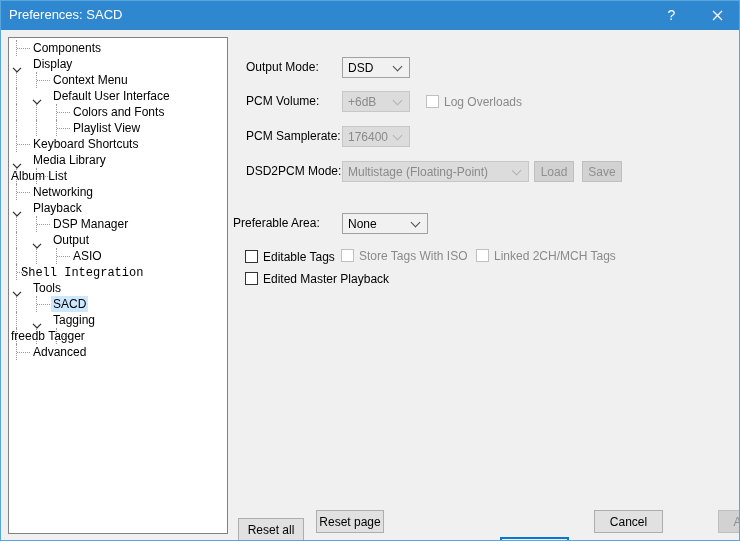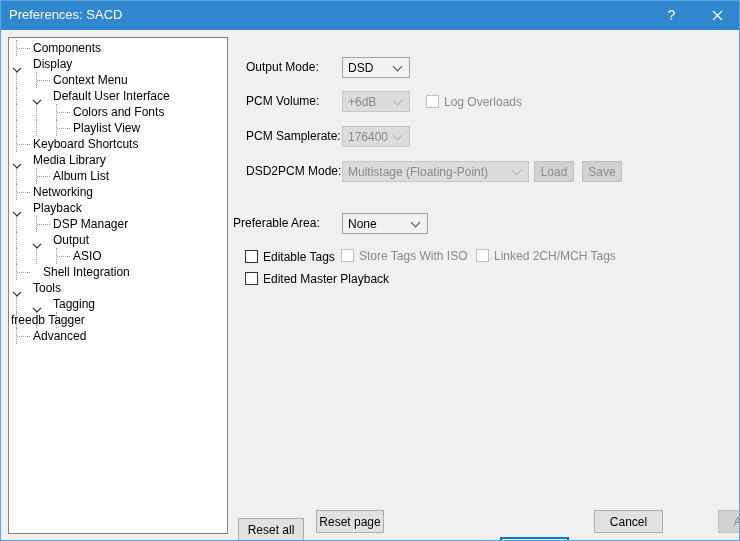--- a/index.html
+++ b/index.html
@@ -88,34 +88,35 @@
       <div class="tree-row"><span class="guide" style="left: 7px;"></span><span class="guide" style="left: 27px;"></span><span class="stub" style="left: 28px;"></span><span class="tree-label" style="margin-left: 42px;">Context Menu</span></div>
       <div class="tree-row"><span class="guide" style="left: 7px;"></span><span class="chev" style="left: 23px;"><svg width="10" height="6" viewBox="0 0 10 6">
             <path d="M1 0.8 L5 4.8 L9 0.8" fill="none" stroke="#2b2b2b" stroke-width="1.2"></path>
           </svg></span><span class="tree-label" style="margin-left: 42px;">Default User Interface</span></div>
       <div class="tree-row"><span class="guide" style="left: 7px;"></span><span class="guide" style="left: 27px;"></span><span class="guide" style="left: 47px;"></span><span class="stub" style="left: 48px;"></span><span class="tree-label" style="margin-left: 62px;">Colors and Fonts</span></div>
       <div class="tree-row"><span class="guide" style="left: 7px;"></span><span class="guide" style="left: 27px;"></span><span class="guide" style="left: 47px;"></span><span class="stub" style="left: 48px;"></span><span class="tree-label" style="margin-left: 62px;">Playlist View</span></div>
       <div class="tree-row"><span class="guide" style="left: 7px;"></span><span class="stub" style="left: 8px;"></span><span class="tree-label" style="margin-left: 22px;">Keyboard Shortcuts</span></div>
       <div class="tree-row"><span class="chev" style="left: 3px;"><svg width="10" height="6" viewBox="0 0 10 6">
             <path d="M1 0.8 L5 4.8 L9 0.8" fill="none" stroke="#2b2b2b" stroke-width="1.2"></path>
           </svg></span><span class="tree-label" style="margin-left: 22px;">Media Library</span></div>
-      <div class="tree-row"><span class="guide" style="left: 7px;"></span><span class="guide" style="left: 27px;"></span><span class="stub" style="left: 28px;"></span><span class="tree-label" style="margin-left: 42px;">Album List</span></div>
+      <div class="tree-row"><span class="guide" style="left: 7px;"></span><span class="guide" style="left: 27px;"></span><span class="stub" style="left: 28px;"></span><span class="tree-label" style="">Album List</span></div>
       <div class="tree-row"><span class="guide" style="left: 7px;"></span><span class="stub" style="left: 8px;"></span><span class="tree-label" style="margin-left: 22px;">Networking</span></div>
       <div class="tree-row"><span class="chev" style="left: 3px;"><svg width="10" height="6" viewBox="0 0 10 6">
             <path d="M1 0.8 L5 4.8 L9 0.8" fill="none" stroke="#2b2b2b" stroke-width="1.2"></path>
           </svg></span><span class="tree-label" style="margin-left: 22px;">Playback</span></div>
       <div class="tree-row"><span class="guide" style="left: 7px;"></span><span class="guide" style="left: 27px;"></span><span class="stub" style="left: 28px;"></span><span class="tree-label" style="margin-left: 42px;">DSP Manager</span></div>
       <div class="tree-row"><span class="guide" style="left: 7px;"></span><span class="chev" style="left: 23px;"><svg width="10" height="6" viewBox="0 0 10 6">
             <path d="M1 0.8 L5 4.8 L9 0.8" fill="none" stroke="#2b2b2b" stroke-width="1.2"></path>
           </svg></span><span class="tree-label" style="margin-left: 42px;">Output</span></div>
       <div class="tree-row"><span class="guide" style="left: 7px;"></span><span class="guide" style="left: 27px;"></span><span class="guide" style="left: 47px;"></span><span class="stub" style="left: 48px;"></span><span class="tree-label" style="margin-left: 62px;">ASIO</span></div>
-      <div class="tree-row"><span class="guide" style="left: 7px;"></span><span class="stub" style="left: 8px;"></span><span class="tree-label" style="margin-left: 32px;">Shell Integration</span></div>
+      <div class="tree-row"><span class="guide" style="left: 7px;"></span><span class="stub" style="left: 8px;"></span><span class="tree-label" style="margin-left: 10px; font-family: Liberation Mono, monospace;">Shell Integration</span></div>
       <div class="tree-row"><span class="chev" style="left: 3px;"><svg width="10" height="6" viewBox="0 0 10 6">
             <path d="M1 0.8 L5 4.8 L9 0.8" fill="none" stroke="#2b2b2b" stroke-width="1.2"></path>
           </svg></span><span class="tree-label" style="margin-left: 22px;">Tools</span></div>
+      <div class="tree-row selected"><span class="guide" style="left: 7px;"></span><span class="guide" style="left: 27px;"></span><span class="stub" style="left: 28px;"></span><span class="tree-label" style="margin-left: 42px;">SACD</span></div>
       <div class="tree-row"><span class="guide" style="left: 7px;"></span><span class="chev" style="left: 23px;"><svg width="10" height="6" viewBox="0 0 10 6">
             <path d="M1 0.8 L5 4.8 L9 0.8" fill="none" stroke="#2b2b2b" stroke-width="1.2"></path>
           </svg></span><span class="tree-label" style="margin-left: 42px;">Tagging</span></div>
       <div class="tree-row"><span class="guide" style="left: 7px;"></span><span class="guide" style="left: 27px;"></span><span class="guide" style="left: 47px;"></span><span class="stub" style="left: 48px;"></span><span class="tree-label" style="">freedb Tagger</span></div>
       <div class="tree-row"><span class="guide" style="left: 7px;"></span><span class="stub" style="left: 8px;"></span><span class="tree-label" style="margin-left: 22px;">Advanced</span></div>
     </div>
 
   <span class="flabel" style="left:245px;top:56px;">Output Mode:</span>
   <div class="combo" style="left:341px;top:56px;width:68px;">
     <span class="combo-text">DSD</span>

